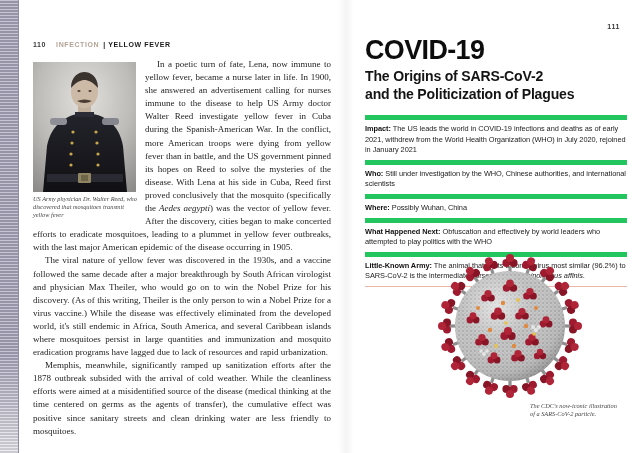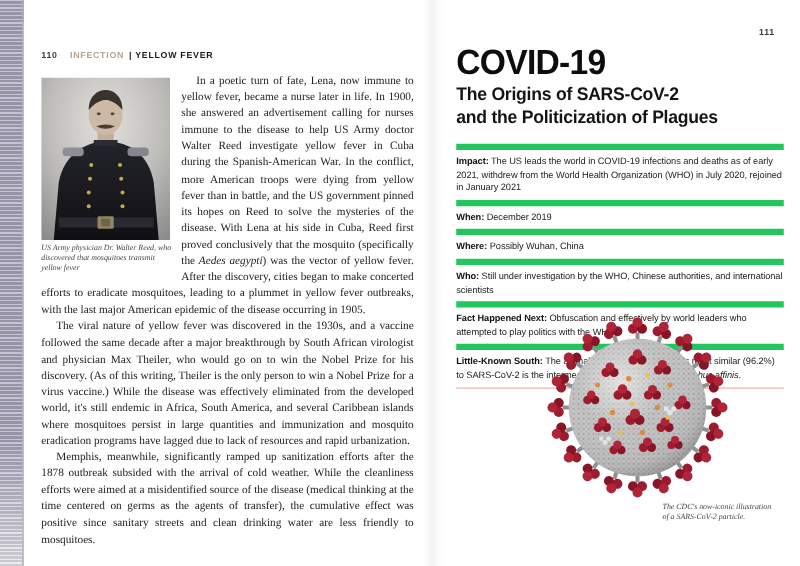--- a/index.html
+++ b/index.html
@@ -154,37 +154,33 @@
       <span style="display:block">The Origins of SARS-CoV-2</span>
       <span style="display:block">and the Politicization of Plagues</span>
     </div>
 
     <div class="facts">
       <div class="fact-row">
         <span class="fact-label">Impact:</span>
         <span>The US leads the world in COVID-19 infections and deaths as of early 2021, withdrew from the World Health Organization (WHO) in July 2020, rejoined in January 2021</span>
       </div>
       <div class="fact-row">
-        <span class="fact-label">When:</span>
-        <span>December 2019</span>
+        <span class="fact-label">Who:</span>
+        <span>Still under investigation by the WHO, Chinese authorities, and international scientists</span>
       </div>
       <div class="fact-row">
         <span class="fact-label">Where:</span>
         <span>Possibly Wuhan, China</span>
       </div>
       <div class="fact-row">
-        <span class="fact-label">Who:</span>
-        <span>Still under investigation by the WHO, Chinese authorities, and international scientists</span>
-      </div>
-      <div class="fact-row">
-        <span class="fact-label">Fact Happened Next:</span>
+        <span class="fact-label">What Happened Next:</span>
         <span>Obfuscation and effectively by world leaders who attempted to play politics with the WHO</span>
       </div>
       <div class="fact-row">
-        <span class="fact-label">Little-Known South:</span>
+        <span class="fact-label">Little-Known Army:</span>
         <span>The animal that hosts a coronavirus most similar (96.2%) to SARS-CoV-2 is the intermediate horseshoe bat, </span><span class="species">Rhinolophus affinis</span><span>.</span>
       </div>
     </div>
 
     <div class="virus-wrap">
       <svg viewBox="0 0 200 172">
         <defs>
           <pattern id="stipple" width="4" height="4" patternUnits="userSpaceOnUse">
             <rect width="4" height="4" fill="#c6c6c6"></rect>
             <circle cx="1" cy="1" r="0.7" fill="#878787"></circle>

